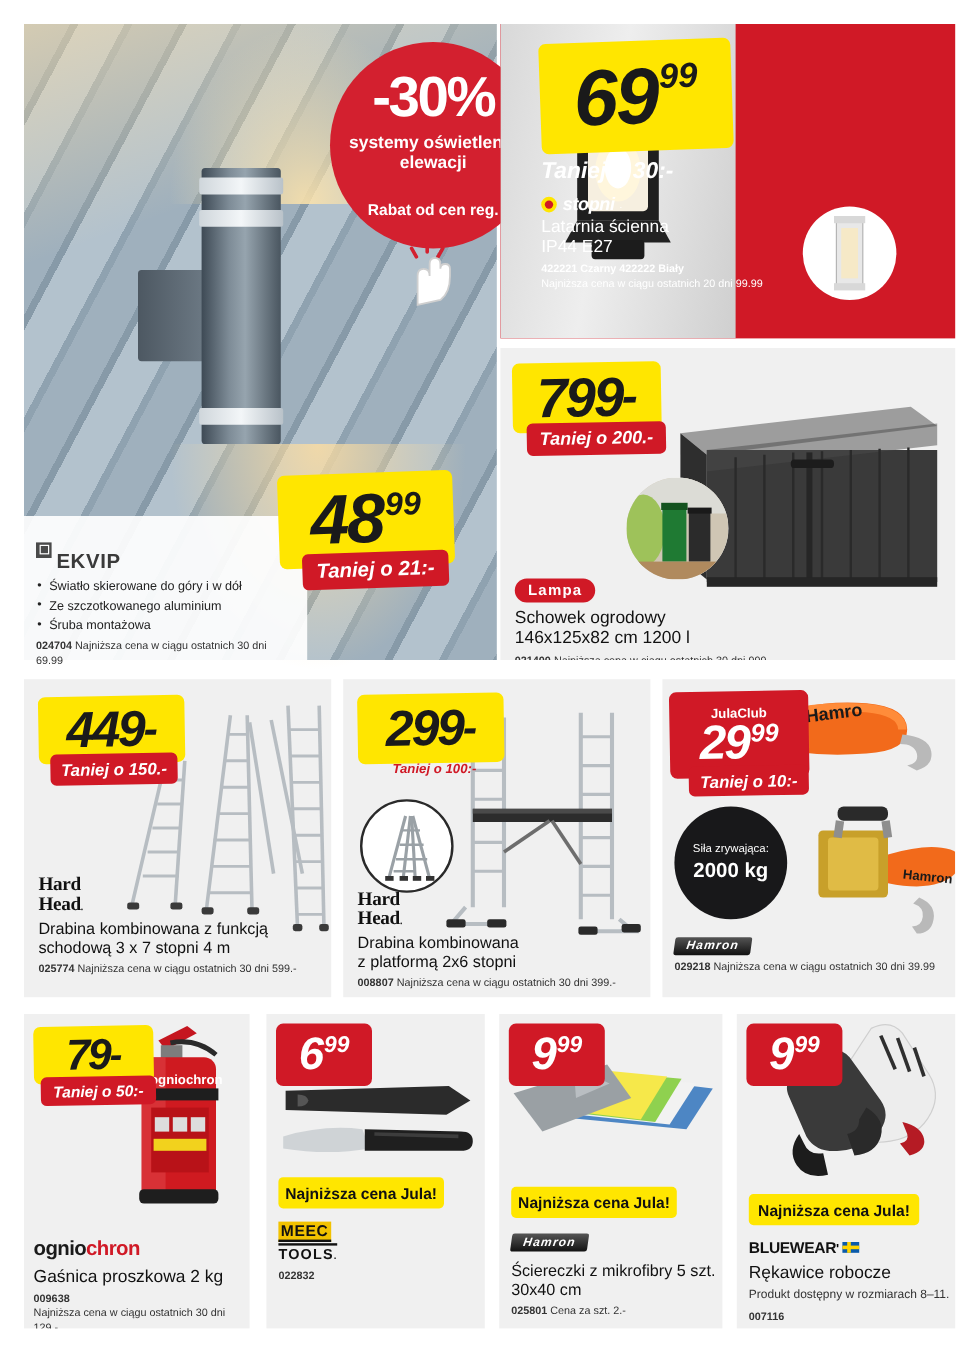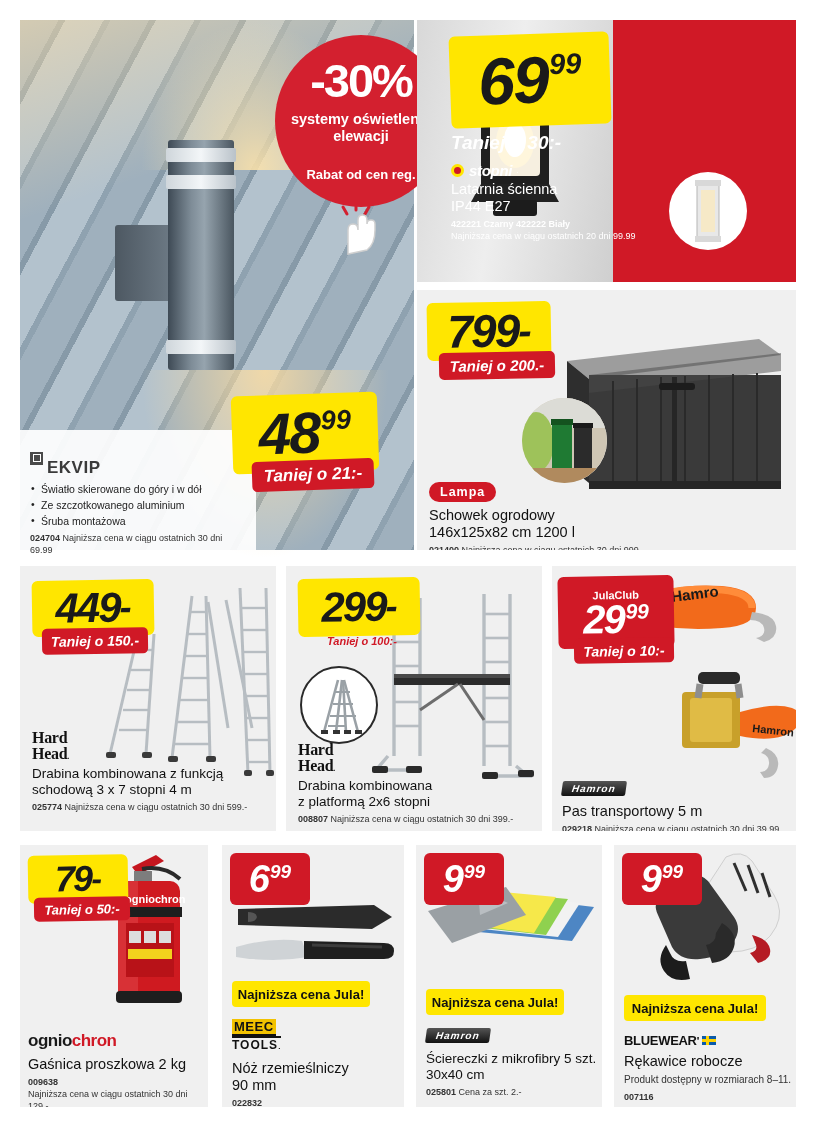--- a/index.html
+++ b/index.html
@@ -455,25 +455,26 @@
       <path d="M146 176 q14 6 12 18 q-2 12-14 12 l-4-6 q8 0 9-8 q1-8-8-11z" fill="#b9b9b9"></path>
     </svg>
     <div class="tag-red" style="position:absolute;left:6px;top:10px;width:116px;height:72px;flex-direction:column;transform:rotate(-1deg)">
       <div style="font-size:11px;font-weight:bold;font-style:normal;margin-top:4px">JulaClub</div>
       <div style="display:flex;align-items:flex-start;margin-top:-2px">
         <span class="price-main" style="font-size:40px">29</span>
         <span class="price-cents" style="font-size:21px;margin-top:2px;margin-left:2px">99</span>
       </div>
     </div>
     <div class="taniej" style="position:absolute;left:22px;top:72px;width:100px;height:25px;font-size:14px;transform:rotate(-1deg)">Taniej o 10:-</div>
+    <div class="dark-circle" style="left:10px;top:106px;width:94px;height:94px">
+      <div style="font-size:9.5px">Siła zrywająca:</div>
+      <div style="font-size:17px;font-weight:bold;margin-top:3px">2000 kg</div>
+    </div>
     <div class="info" style="left:10px;top:212px;width:224px">
       <span class="hamron">Hamron</span>
-      <div class="prod-title" style="margin-top:7px">
-        <span>Pas transportowy 5 m</span>
-      </div>
       <div class="artnum">
         <b>029218</b>
         <span>Najniższa cena w ciągu ostatnich 30 dni 39.99</span>
       </div>
     </div>
   </div>
 
   <div class="card" id="fire-card">
     <svg style="position:absolute;left:78px;top:6px" width="108" height="180" viewBox="0 0 108 180">
       <path d="M34 16 L58 4 L66 10 L40 24 z" fill="#c5161f"></path>
@@ -519,24 +520,20 @@
     </svg>
     <div class="tag-red" style="position:absolute;left:8px;top:8px;width:80px;height:52px">
       <span class="price-main" style="font-size:38px">6</span>
       <span class="price-cents" style="font-size:19px;margin-top:-16px;margin-left:2px">99</span>
     </div>
     <div class="najnizsza-jula" style="position:absolute;left:10px;top:136px;width:138px;height:26px">Najniższa cena Jula!</div>
     <div class="info" style="left:10px;top:172px;width:170px">
       <div class="meec">
         <span class="m1">MEEC</span><span class="m2">TOOLS<span style="font-size:8px">.</span></span>
       </div>
-      <div class="prod-title" style="margin-top:7px">
-        <span>Nóż rzemieślniczy</span><br>
-        <span>90 mm</span>
-      </div>
       <div class="artnum">
         <b>022832</b>
       </div>
     </div>
   </div>
 
   <div class="card" id="cloth-card">
     <svg style="position:absolute;left:6px;top:40px" width="174" height="90" viewBox="0 0 174 90">
       <path d="M72 10 L172 22 L150 56 L46 46 z" fill="#4d86c4"></path>
       <path d="M66 8 L158 18 L136 52 L42 42 z" fill="#f2f2f2"></path>

